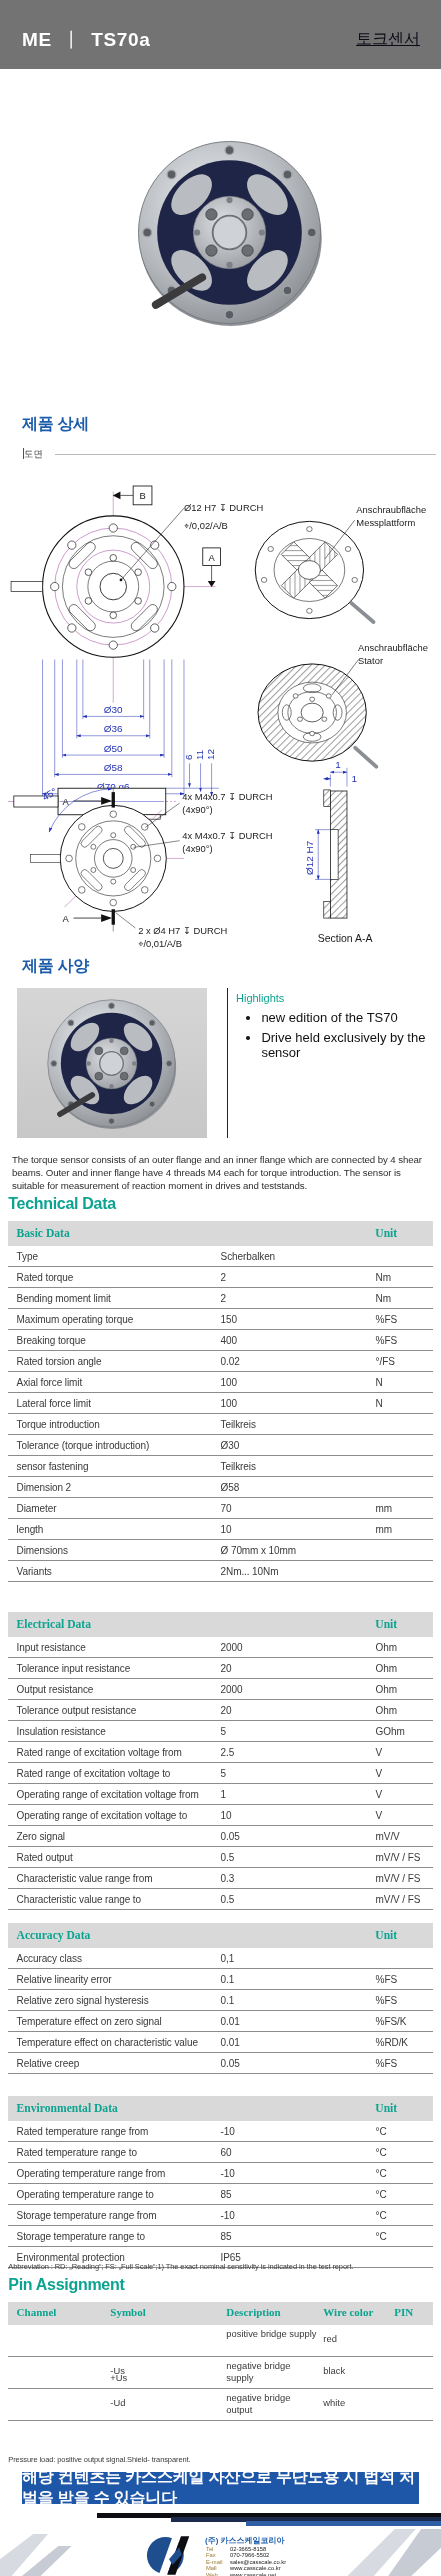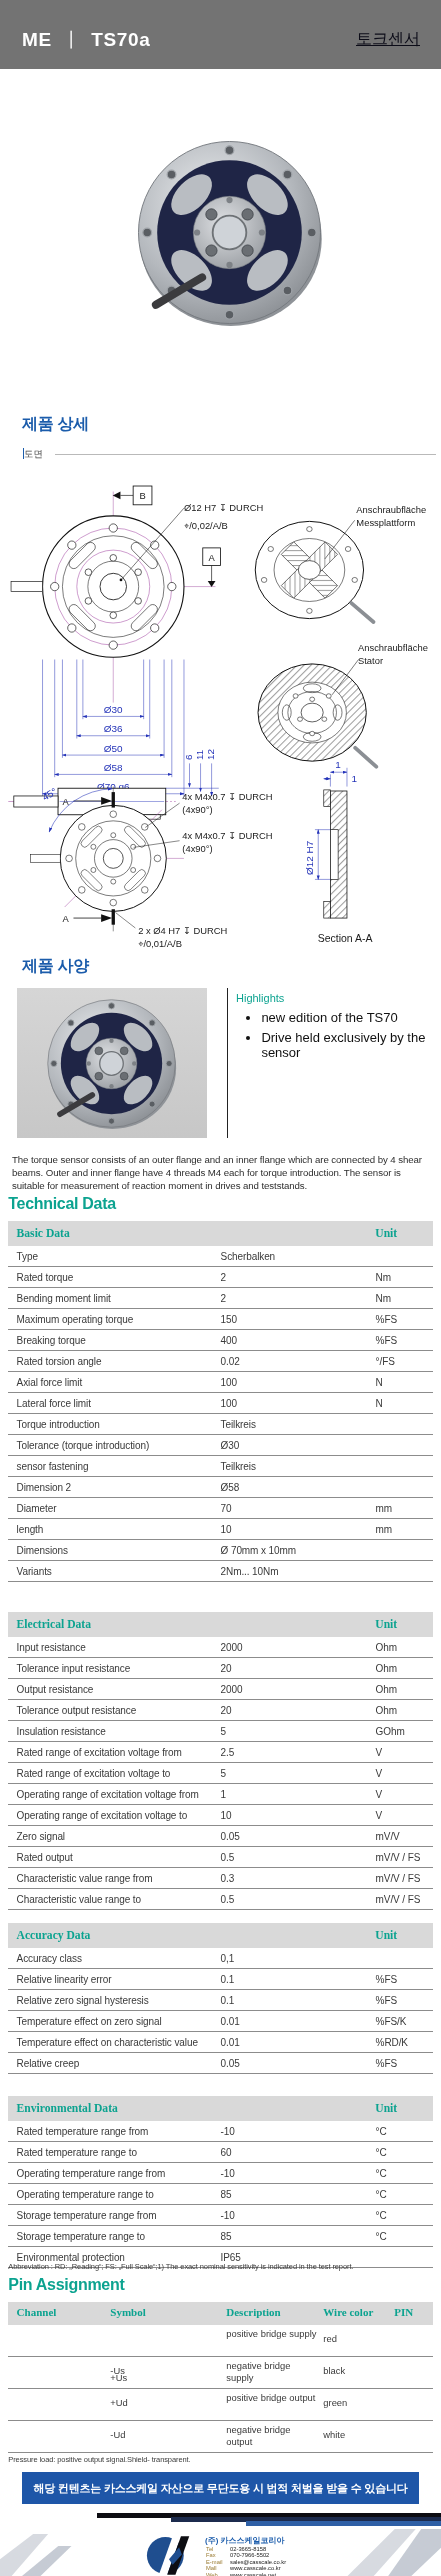--- a/index.html
+++ b/index.html
@@ -34,21 +34,21 @@
   .trow .c-value{width:155px;}
   .trow .c-unit{flex:1;}
   
   .pband{height:23px;background:#d9d9d9;position:relative;}
   .pband span{font-family:"Liberation Serif",serif;font-weight:bold;font-size:11px;color:#0ca390;position:absolute;top:4.4px;}
   .prow{height:31px;position:relative;border-bottom:0.8px solid #8c8c8c;font-size:9.4px;color:#3a3a3a;}
   .prow span{position:absolute;}
   .note{font-size:7.5px;color:#3c3c3c;letter-spacing:-0.1px;}
   
   .banner{left:22px;top:2472px;width:397px;height:32px;background:#1e56a8;color:#fff;
-          display:flex;align-items:center;justify-content:center;font-size:11px;font-weight:600;letter-spacing:-0.2px;}
+          display:flex;align-items:center;justify-content:center;font-size:16px;font-weight:600;letter-spacing:-0.2px;}
   .stripe{position:absolute;height:5px;}
   .f-company{font-size:8px;font-weight:bold;color:#1b5cab;}
   .f-row{display:flex;font-size:5.8px;line-height:6.4px;color:#222;}
   .f-row .f-label{width:24px;color:#9b7c33;}
   .wm{position:absolute;background:#d7dae0;}
   svg text{font-family:"Liberation Sans",sans-serif;}
   .dwg-txt{font-size:17px;fill:#1a1a1a;}
   .dim-txt{font-size:18px;fill:#2433b8;}
 </style>
 </head>
@@ -618,27 +618,20 @@
       </div>
       <div class="prow">
         <span style="left: 8.3px; top: 7.7px;"></span>
         <span style="left: 102px; top: 7.7px;">-Us</span>
         <span style="left: 218px; top: 3.3px; width: 91px; line-height: 12px;">negative bridge supply</span>
         <span style="left: 315px; top: 7.7px;">black</span>
         <span style="left: 386px; top: 7.7px;"></span>
       </div>
       <div class="prow">
         <span style="left: 8.3px; top: 7.7px;"></span>
-        <span style="left: 102px; top: 7.7px;">+Ud</span>
-        <span style="left: 218px; top: 3.3px; width: 91px; line-height: 12px;">positive bridge output</span>
-        <span style="left: 315px; top: 7.7px;">green</span>
-        <span style="left: 386px; top: 7.7px;"></span>
-      </div>
-      <div class="prow">
-        <span style="left: 8.3px; top: 7.7px;"></span>
         <span style="left: 102px; top: 7.7px;">-Ud</span>
         <span style="left: 218px; top: 3.3px; width: 91px; line-height: 12px;">negative bridge output</span>
         <span style="left: 315px; top: 7.7px;">white</span>
         <span style="left: 386px; top: 7.7px;"></span>
       </div>
     </div>
 
   <div class="abs note" style="left:8.3px;top:2455px;">Pressure load: positive output signal.Shield- transparent.</div>
 
   <div class="abs banner">해당 컨텐츠는 카스스케일 자산으로 무단도용 시 법적 처벌을 받을 수 있습니다</div>

